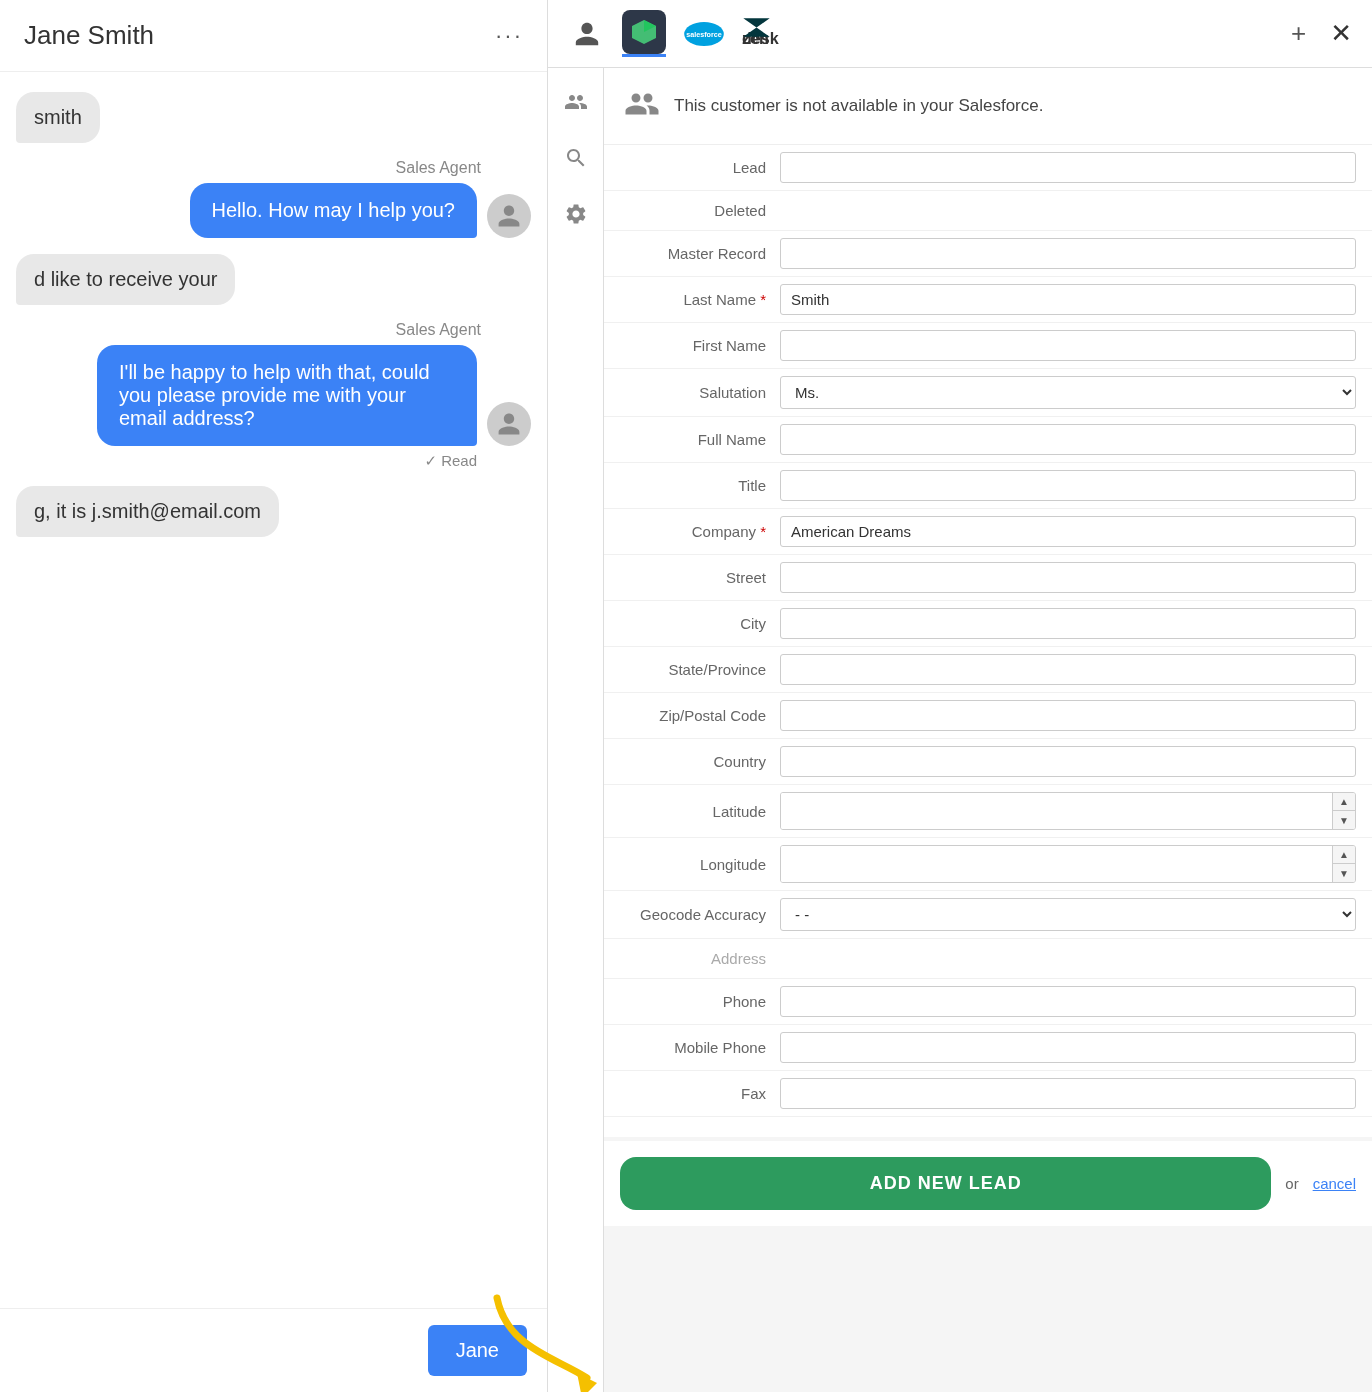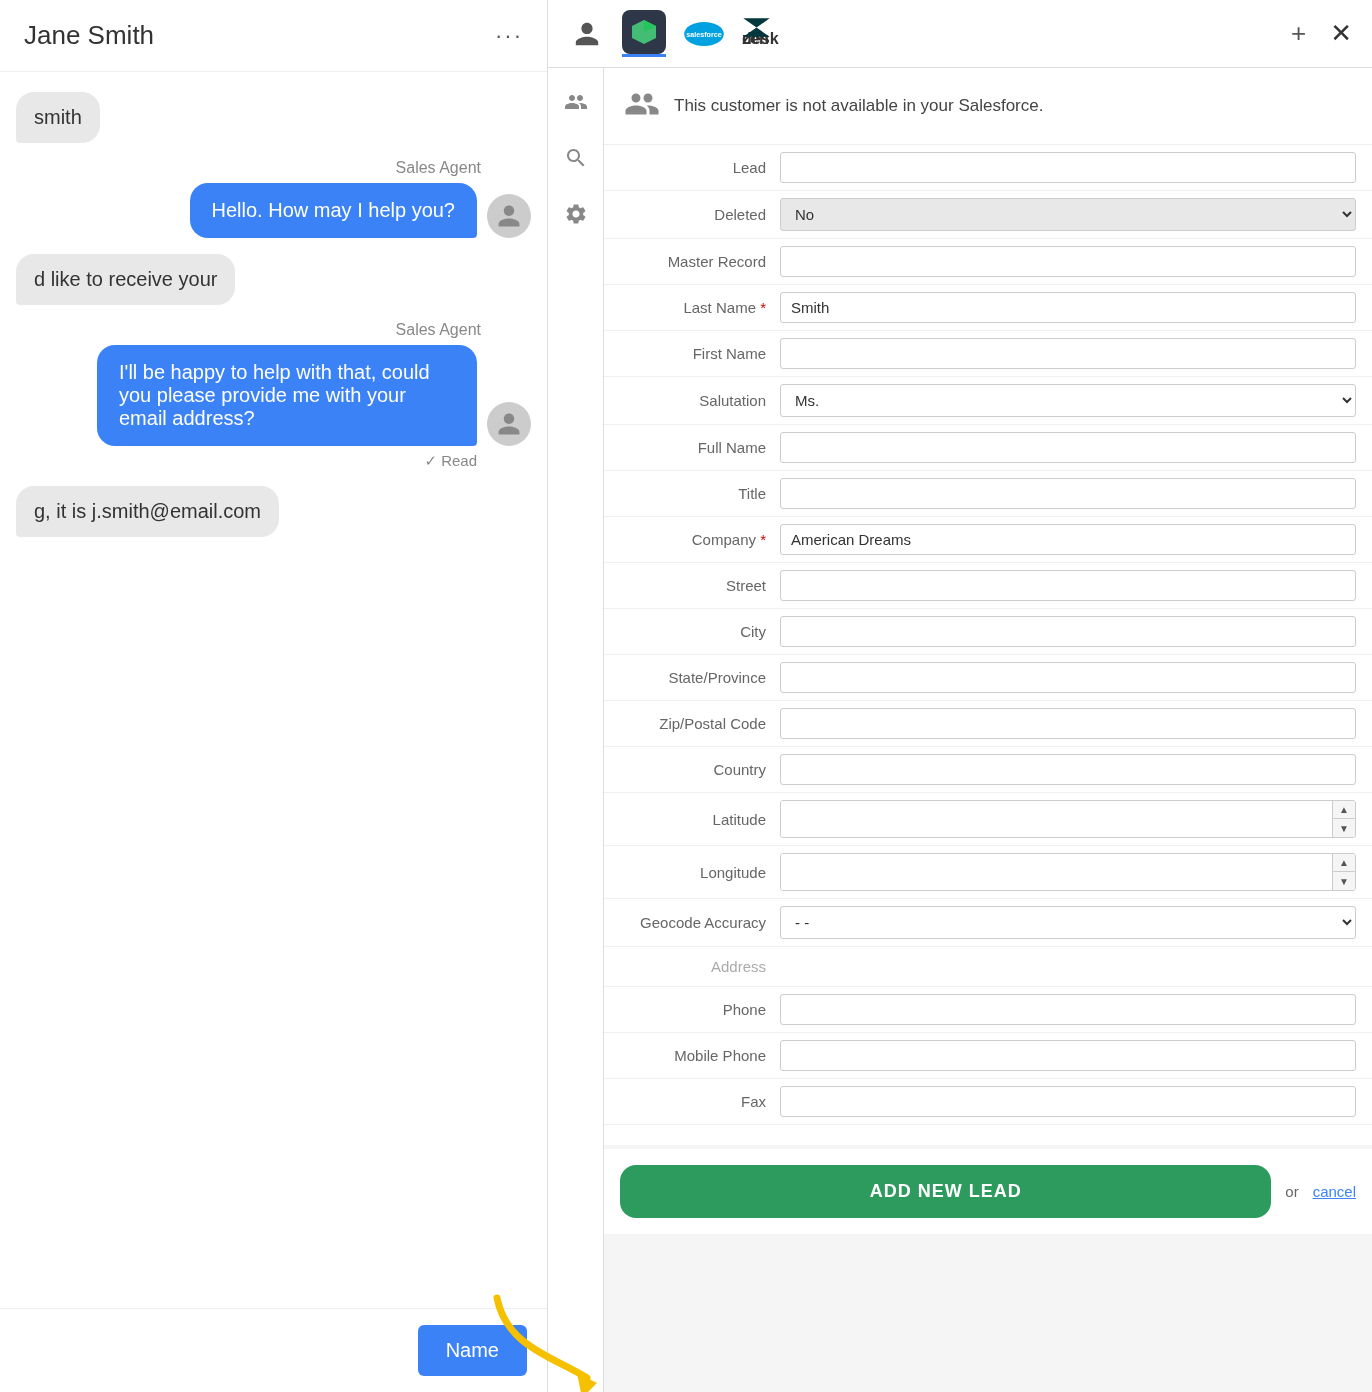--- a/index.html
+++ b/index.html
@@ -470,21 +470,21 @@
       <span class="read-status">✓ Read</span>
     </div>
 
     <div class="msg-customer-row">
       <div class="msg-customer-bubble">g, it is j.smith@email.com</div>
     </div>
 
   </div>
 
   <div class="chat-input-area" style="position:relative;">
-    <button class="send-button">Name</button>
+    <button class="send-button">Jane</button>
 
     <div style="position:absolute; bottom:-10px; right:-60px; z-index:200; pointer-events:none;">
       <svg width="130" height="110" viewBox="0 0 130 110">
         <path d="M 20 10 C 30 60, 80 70, 110 90" stroke="#f5c000" stroke-width="7" fill="none" stroke-linecap="round"></path>
         <polygon points="100,85 120,95 105,110" fill="#f5c000"></polygon>
       </svg>
     </div>
   </div>
 </div>
 
@@ -563,24 +563,20 @@
 
       <div class="salesforce-form">
 
         <div class="form-row">
           <span class="form-label">Lead</span>
           <input class="form-input" type="text" value="" style="">
         </div>
 
         <div class="form-row">
           <span class="form-label">Deleted</span>
-          <select class="form-select">
-            <option>No</option>
-            <option>Yes</option>
-          </select>
         </div>
 
         <div class="form-row">
           <span class="form-label">Master Record</span>
           <input class="form-input" type="text" value="" style="">
         </div>
 
         <div class="form-row">
           <span class="form-label required">Last Name</span>
           <input class="form-input" type="text" value="Smith" style="">

